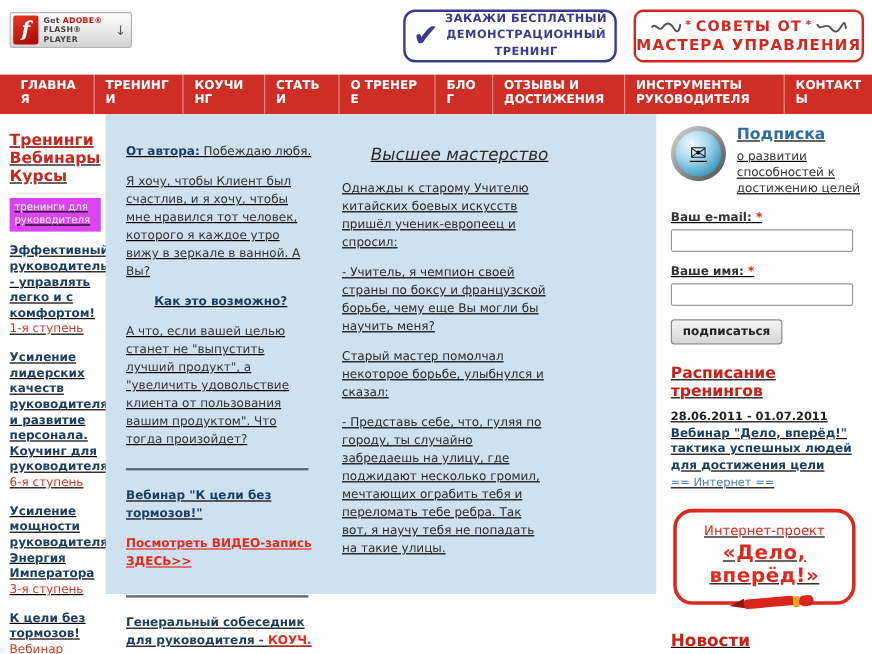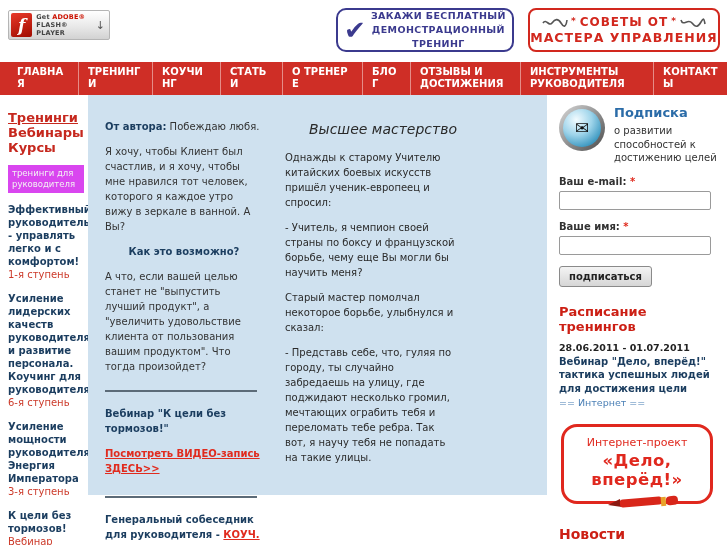--- a/index.html
+++ b/index.html
@@ -40,21 +40,21 @@
   
   .nav { height:33px; background:#cf2e26; display:flex; align-items:stretch; padding-left:8px; }
   .nav-item { color:#fff; font-weight:bold; font-size:10px; line-height:1.15;
     padding:4px 9px 0 9px; cursor:pointer; }
   .nav-item + .nav-item { border-left:1px solid rgba(255,255,255,.45); }
   .brk { word-break:break-all; }
   .n0{width:70px;} .n1{width:74px;} .n2{width:68px;} .n3{width:62px;} .n4{width:80px;}
   .n5{width:48px;} .n6{width:110px;} .n7{width:130px;} .n8{width:74px; margin-left:auto;}
 
   
-  .content { display:flex; height:400px; }
+  .content { display:flex; height:400px;text-decoration:underline; }
 
   
   .left { width:88px; background:#fff; padding:16px 4px 0 8px; font-size:10px; }
   .sb-title { color:#c6281e; font-weight:bold; font-size:13px; line-height:1.15; width:72px; }
   .sb-title a { color:#c6281e; text-decoration:underline; cursor:pointer; }
   .sb-cat { background:#d946ef; color:#f3f3f3; font-size:8.5px; line-height:1.3;
     padding:3px 4px; margin:9px 0 10px 0; width:76px; }
   .sb-item { margin-bottom:11px; width:78px; }
   .sb-link { color:#1b3d5f; font-weight:bold; font-size:10px; line-height:1.3;
     text-decoration:none; cursor:pointer; display:block; }

